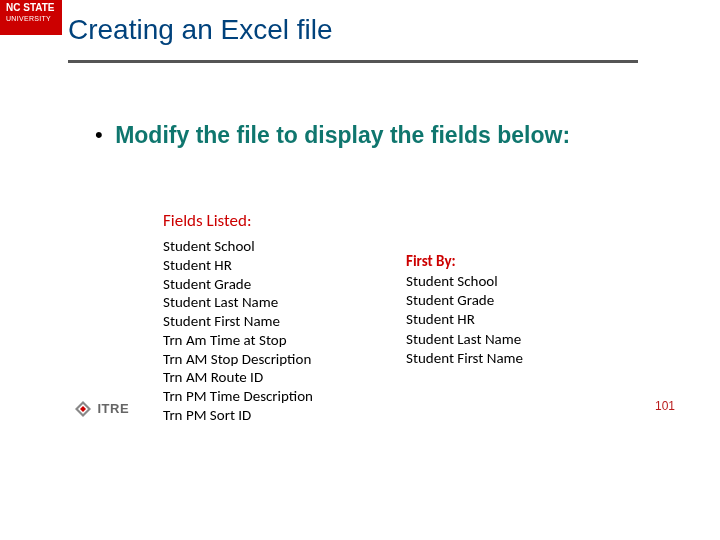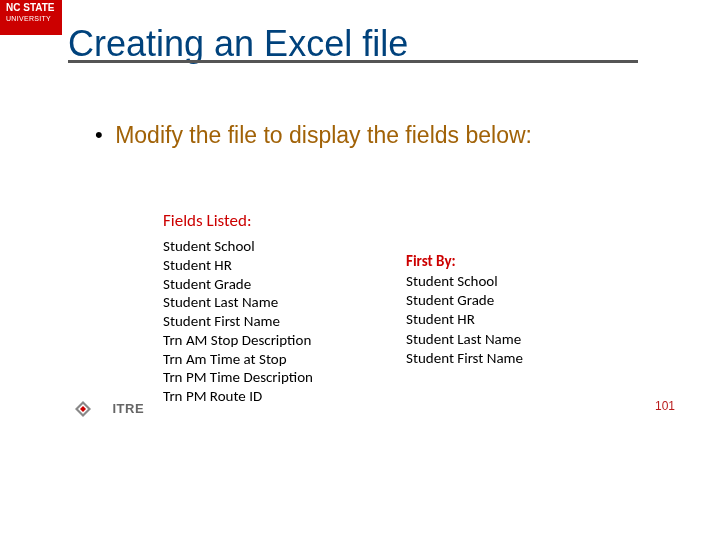--- a/index.html
+++ b/index.html
@@ -1,33 +1,33 @@
 <!DOCTYPE html>
 <html><head>
 <meta charset="utf-8">
 <style>
   html,body{margin:0;padding:0;width:720px;height:540px;font-family:Arial,Helvetica,sans-serif;background:#fff;color:#000;overflow:hidden}
   .slide{position:relative;width:720px;height:435px}
   .brand-block{position:absolute;left:0;top:0;width:62px;height:35px;background:#c00}
   .brand-text{position:absolute;left:6px;top:3px;font-size:10px;font-weight:700;color:#fff;line-height:1}
   .brand-sub{position:absolute;left:6px;top:15px;font-size:7px;color:#fff;letter-spacing:.3px}
-  .title{position:absolute;left:68px;top:23px;font-size:36px;color:#00427c;font-family:Arial,Helvetica,sans-serif}
+  .title{position:absolute;left:68px;top:14px;font-size:28px;color:#00427c;font-family:Arial,Helvetica,sans-serif}
   .hr{position:absolute;left:68px;top:60px;width:570px;height:3px;background:#555}
   .bullet-row{position:absolute;left:95px;top:122px}
   .bullet-dot{display:inline-block;vertical-align:top;font-size:22px;line-height:26px;margin-right:8px}
-  .bullet-text{display:inline-block;font-size:23px;font-weight:400;color:#a16207}
+  .bullet-text{display:inline-block;font-size:23px;font-weight:700;color:#0f766e}
   .fields-head{position:absolute;left:163px;top:210px;font-size:17px;font-weight:400;color:#c00;font-family:Calibri,Arial,sans-serif}
   .fields-list{position:absolute;left:163px;top:237px;font-size:15px;font-family:Calibri,Arial,sans-serif;line-height:1.25}
   .fields-list div{white-space:nowrap}
   .sort-head{position:absolute;left:406px;top:252px;font-size:15px;font-weight:700;color:#c00;font-family:Calibri,Arial,sans-serif}
   .sort-list{position:absolute;left:406px;top:272px;font-size:15px;font-family:Calibri,Arial,sans-serif;line-height:1.28}
   .footer-logo{position:absolute;left:75px;bottom:18px}
   .itre-icon{display:inline-block;width:16px;height:16px;vertical-align:middle;position:relative}
   .itre-icon svg{display:block}
-  .itre-text{display:inline-block;font-size:13px;font-weight:700;color:#666;letter-spacing:.5px;vertical-align:middle;margin-left:17px}
+  .itre-text{display:inline-block;font-size:13px;font-weight:700;color:#666;letter-spacing:.5px;vertical-align:middle;margin-left:2px}
   .page-num{position:absolute;right:45px;bottom:22px;font-size:12px;color:#b91c1c}
 </style>
 </head>
 <body>
 
 <div class="slide">
   <div class="brand-block">
     <div class="brand-text">NC STATE</div>
     <div class="brand-sub">UNIVERSITY</div>
   </div>
@@ -40,24 +40,25 @@
     <span class="bullet-text">Modify the file to display the fields below:</span>
   </div>
 
   <div class="fields-head">Fields Listed:</div>
   <div class="fields-list">
     <div>Student School</div>
     <div>Student HR</div>
     <div>Student Grade</div>
     <div>Student Last Name</div>
     <div>Student First Name</div>
+    <div>Trn Am Time at Stop</div>
     <div>Trn AM Stop Description</div>
-    <div>Trn Am Time at Stop</div>
+    <div>Trn AM Route ID</div>
     <div>Trn PM Time Description</div>
-    <div>Trn PM Route ID</div>
+    <div>Trn PM Sort ID</div>
   </div>
 
   <div class="sort-head">First By:</div>
   <div class="sort-list">
     <div>Student School</div>
     <div>Student Grade</div>
     <div>Student HR</div>
     <div>Student Last Name</div>
     <div>Student First Name</div>
   </div>

